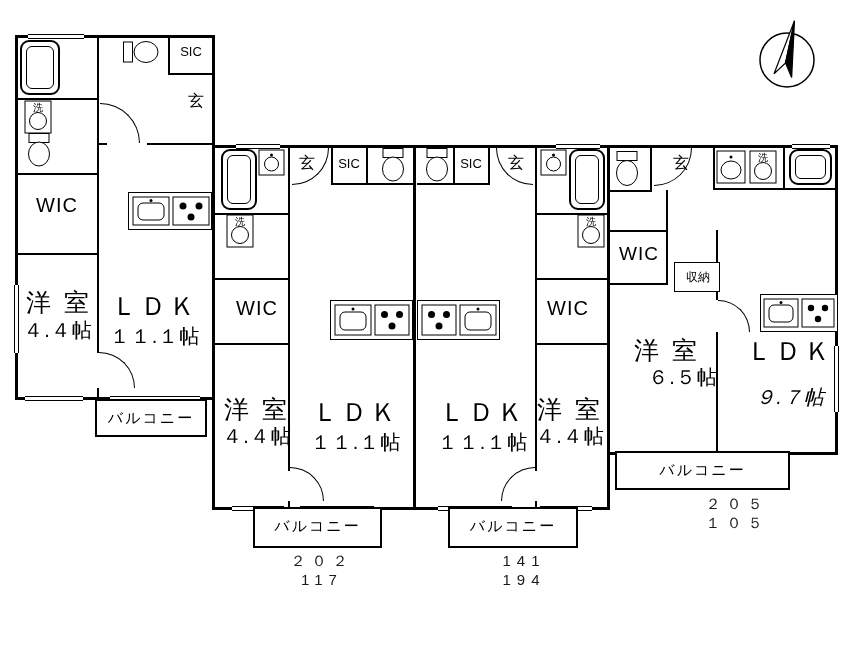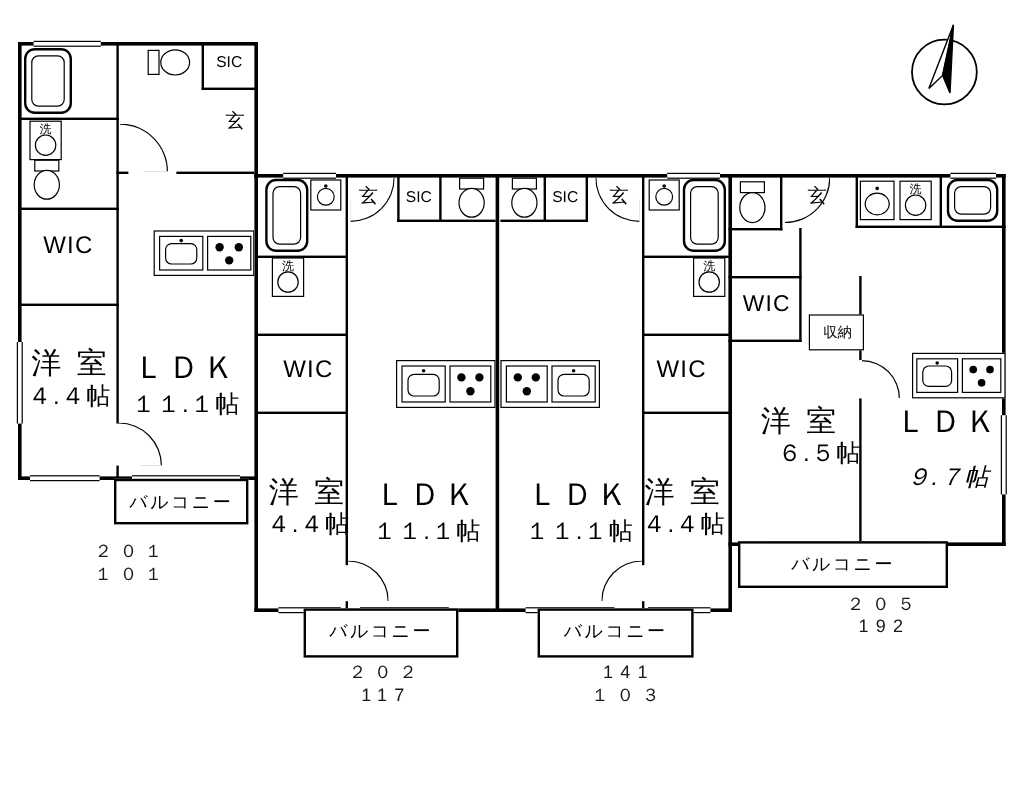--- a/index.html
+++ b/index.html
@@ -277,31 +277,27 @@
 
   <div class="lbl gen-lbl" style="left:668px;top:153px;width:26px;">玄</div>
   <div class="lbl wic-lbl" style="left:610px;top:243px;width:58px;font-size:19px;">WIC</div>
   <div class="lbl sto-lbl" style="left:678px;top:269px;width:40px;">収納</div>
   <div class="lbl room-name" style="left:621px;top:334px;width:92px;">洋 室</div>
   <div class="lbl room-size" style="left:633px;top:364px;width:100px;">６.５帖</div>
   <div class="lbl room-name" style="left:732px;top:334px;width:116px;font-size:26px;">ＬＤＫ</div>
   <div class="lbl room-size" style="left:728px;top:384px;width:124px;font-style:italic;">９.７帖</div>
   <div class="lbl bal-lbl" style="left:615px;top:461px;width:175px;">バルコニー</div>
 
-  <div class="unit-no" style="left:70px;top:450px;width:80px;">
-    <div>２０１</div>
-    <div>１０１</div>
-  </div>
   <div class="unit-no" style="left:282px;top:551px;width:80px;">
     <div>２０２</div>
     <div>117</div>
   </div>
   <div class="unit-no" style="left:484px;top:551px;width:80px;">
     <div>141</div>
-    <div>１０３</div>
+    <div>194</div>
   </div>
   <div class="unit-no" style="left:697px;top:494px;width:80px;">
     <div>２０５</div>
-    <div>192</div>
+    <div>１０５</div>
   </div>
 
 
 </div>
 
 </body></html>

